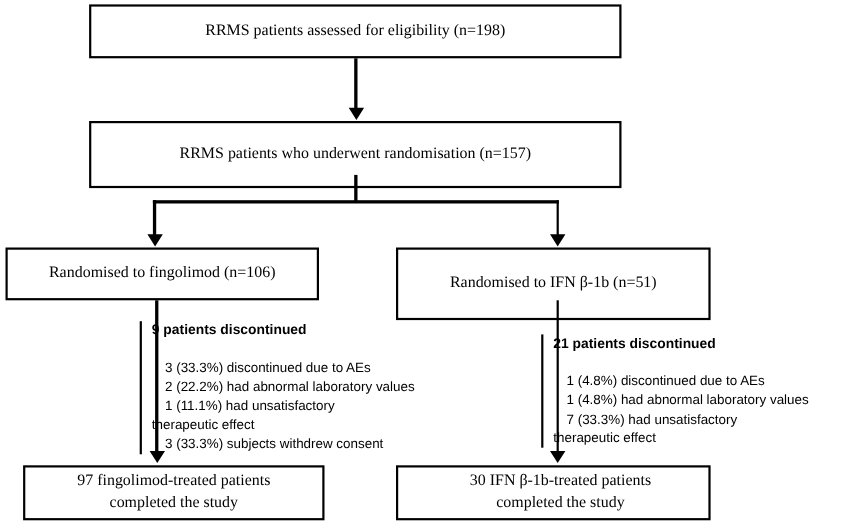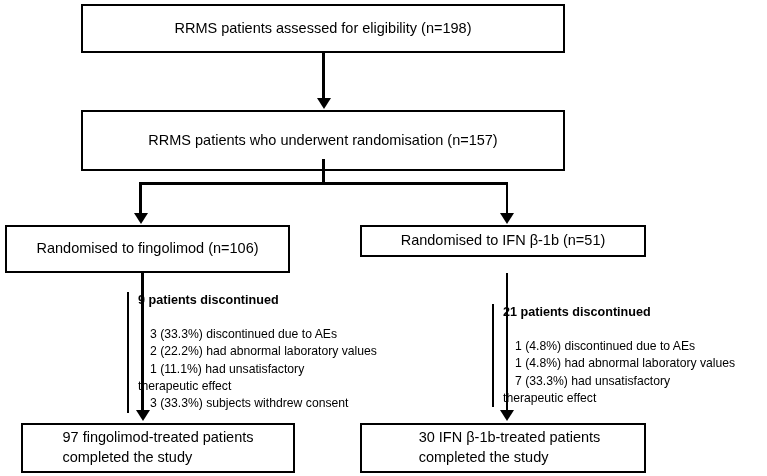--- a/index.html
+++ b/index.html
@@ -22,35 +22,36 @@
 
   
   .box {
     position: absolute;
     box-sizing: border-box;
     border: 2.5px solid #000000;
     background: #ffffff;
     display: flex;
     align-items: center;
     justify-content: center;
-    text-align: left;
+    text-align: center;
     font-size: 14.5px;
     line-height: 1.35;
     color: #000000;
+    font-family: Liberation Serif, serif;
   }
   .box .box-text {
     display: block;
     white-space: pre-line;
     padding: 0 6px;
   }
 
   .box-top      { left: 81px;  top: 4px;   width: 484px; height: 49px; }
   .box-random   { left: 81px;  top: 110px; width: 484px; height: 61px; }
   .box-arm-left { left: 5px;   top: 225px; width: 285px; height: 48px; }
-  .box-arm-right{ left: 360px; top: 225px; width: 286px; height: 32px; }
+  .box-arm-right{ left: 360px; top: 225px; width: 286px; height: 66px; }
   .box-end-left { left: 5px;   top: 423px; width: 274px; height: 50px; margin-left: 16px; }
   .box-end-right{ left: 360px; top: 423px; width: 286px; height: 50px; padding-left: 13px; }
 
   
   .vline {
     position: absolute;
     width: 2.5px;
     background: #000000;
   }
   .hline {

